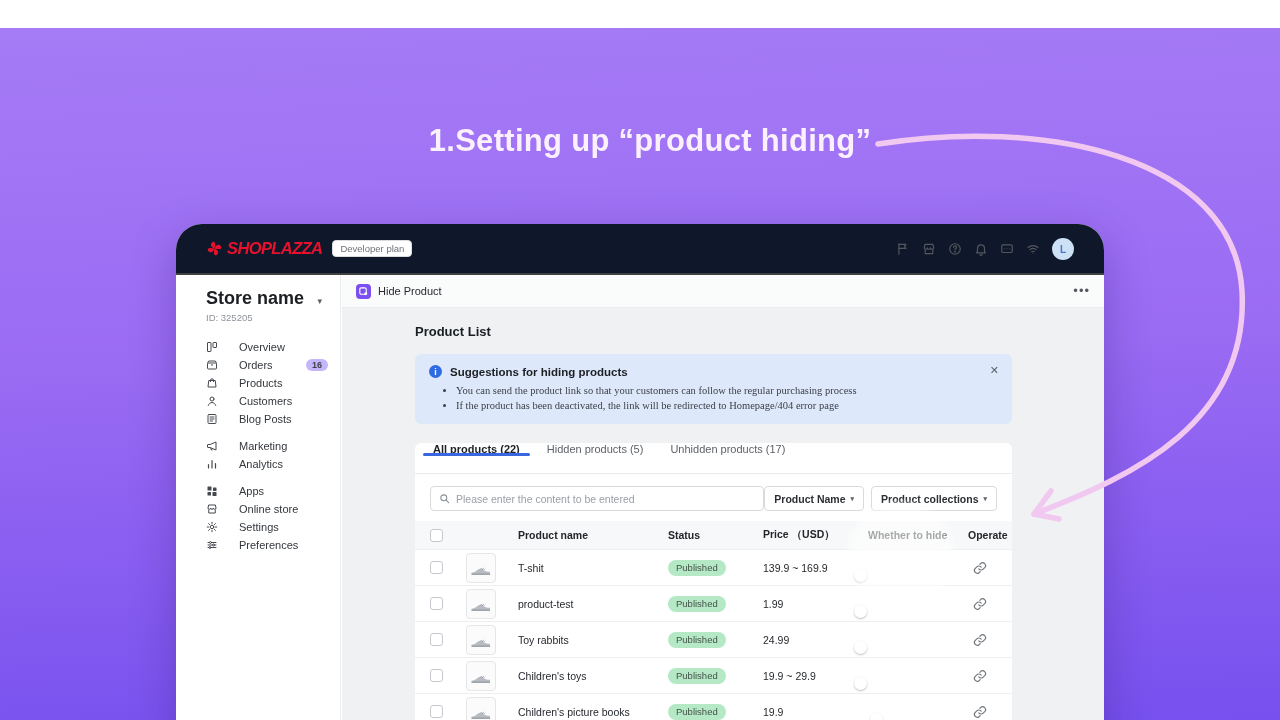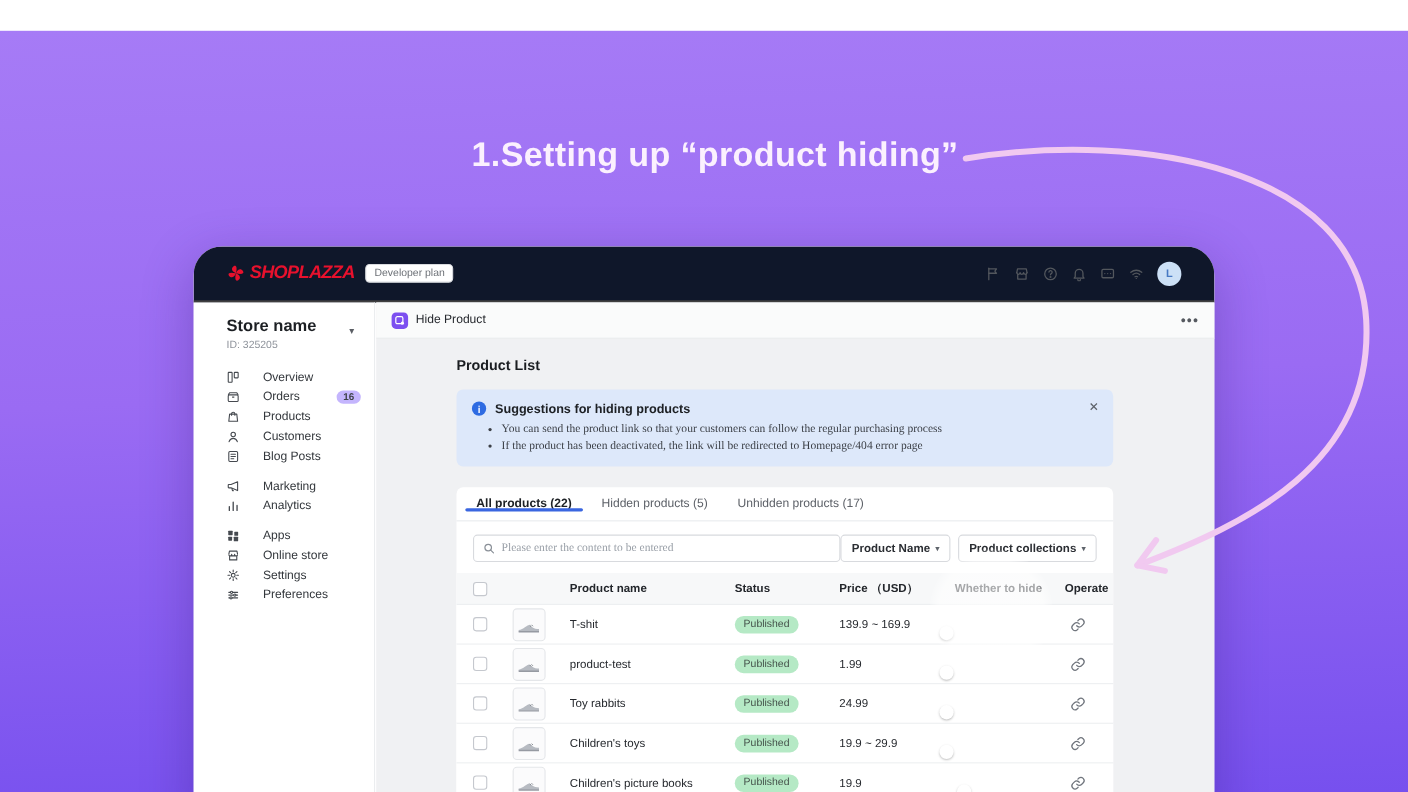--- a/index.html
+++ b/index.html
@@ -25,21 +25,21 @@
   .logo-text { color:#e8112d; font-weight:bold; font-style:italic; font-size:16.5px; letter-spacing:-.6px; }
   .plan-badge { margin-left:6px; border:1px solid #d9dbdf; border-radius:4px; padding:2px 7px; font-size:9.5px; color:#6c7076; background:#fff; }
   .top-icons { position:absolute; right:30px; top:14px; display:flex; align-items:center; gap:12px; }
   .ticon { width:14px; height:14px; color:#53575d; display:block; }
   .avatar { width:22px; height:22px; border-radius:50%; background:#cce0f6; color:#4779c4; font-size:10px; font-weight:bold;
             display:flex; align-items:center; justify-content:center; }
 
   
   .sidebar { position:absolute; left:0; top:51px; bottom:0; width:165px; background:#fff; border-right:1px solid #ebedef; }
   .store { position:relative; padding:13px 16px 6px 30px; }
-  .store-name { font-size:15px; font-weight:bold; color:#1c1f23; }
+  .store-name { font-size:18px; font-weight:bold; color:#1c1f23; }
   .store-id { font-size:9.5px; color:#8d929a; margin-top:3px; }
   .store-chevron { position:absolute; right:18px; top:21px; color:#5a5e64; font-size:9px; }
   .nav { padding:9px 0 0 30px; }
   .nav-item { display:flex; align-items:center; gap:21px; height:18px; font-size:11px; color:#33373c; padding-right:12px; cursor:default; }
   .nav-item.gap { margin-top:9px; }
   .nicon { width:12px; height:12px; color:#45494f; flex:none; }
   .nav-badge { margin-left:auto; background:#c4b5fd; border-radius:8px; font-size:9px; padding:1px 6px; color:#3f434a;font-weight:bold; }
 
   
   .main { position:absolute; left:166px; top:51px; right:0; bottom:0; background:#f0f1f3; }
@@ -54,30 +54,30 @@
   .sugg { width:597px; margin-top:15px; background:#dde8fa; border-radius:6px; padding:11px 14px; position:relative; }
   .sugg-head { display:flex; gap:8px; align-items:center; }
   .info-ic { width:13px; height:13px; border-radius:50%; background:#2e6be2; color:#fff; font-size:9px; font-weight:bold;
              display:flex; align-items:center; justify-content:center; font-style:normal; }
   .sugg-title { font-size:11.5px; font-weight:bold; color:#1d2024; }
   .sugg-close { position:absolute; right:13px; top:10px; color:#5d6269; font-size:11px; cursor:pointer; }
   .sugg-list { margin:5px 0 0 27px;font-family:Liberation Serif, serif; }
   .sugg-list li { font-size:10.5px; color:#3b3f46; line-height:15px; }
 
   .panel { width:597px; margin-top:19px; background:#fff; border-radius:6px 6px 0 0; position:relative; }
-  .tabs { display:flex; border-bottom:1px solid #e9ebee; height:31px; align-items:center; padding-left:18px; gap:27px; }
+  .tabs { display:flex; border-bottom:1px solid #e9ebee; height:31px; align-items:flex-start; padding-left:18px; gap:27px; }
   .tab { font-size:11px; color:#5d6168; display:flex; align-items:center; position:relative; cursor:pointer; white-space:nowrap; }
   .tab.active { color:#1d2125; font-weight:bold; }
   .tab.active::after { content:""; position:absolute; left:-10px; right:-10px; bottom:-1px; height:3px; background:#3a66e0; border-radius:2px; }
 
   .toolbar { display:flex; align-items:center; margin:12px 15px 10px; }
   .search-box { width:377px; height:25px; border:1px solid #d8dade; border-radius:4px; display:flex; align-items:center;
                 padding:0 8px; gap:6px; background:#fff; }
   .search-box svg { width:11px; height:11px; color:#8a9098; flex:none; }
-  .search-box input { border:none; outline:none; flex:1; font-size:10.5px; color:#34383e; background:transparent; font-family:Liberation Serif, serif; }
+  .search-box input { border:none; outline:none; flex:1; font-size:10.5px; color:#34383e; background:transparent; font-family:Liberation Sans, sans-serif; }
   .search-box input::placeholder { color:#9aa0a8; }
   .filter-btn { height:25px; border:1px solid #d8dade; background:#fff; border-radius:4px; font-size:10.5px; font-weight:bold;
                 color:#2b2e33; padding:0 9px; display:flex; align-items:center; gap:5px; cursor:pointer; font-family:inherit; white-space:nowrap; }
   .filter-btn:first-of-type { margin-left:auto; }
   .filter-btn + .filter-btn { margin-left:7px; }
   .caret { font-size:7px; color:#5f646b; }
 
   .grid-row { display:grid; grid-template-columns:36px 52px 150px 95px 105px 100px 1fr; align-items:center; padding:0 12px 0 15px; }
   .tbl-header { height:28px; background:#f7f8f9; font-size:10.5px; font-weight:bold; color:#23262b; }
   .row { height:36px; border-top:1px solid #edeff1; font-size:10.5px; color:#26292e; background:#fff; }

